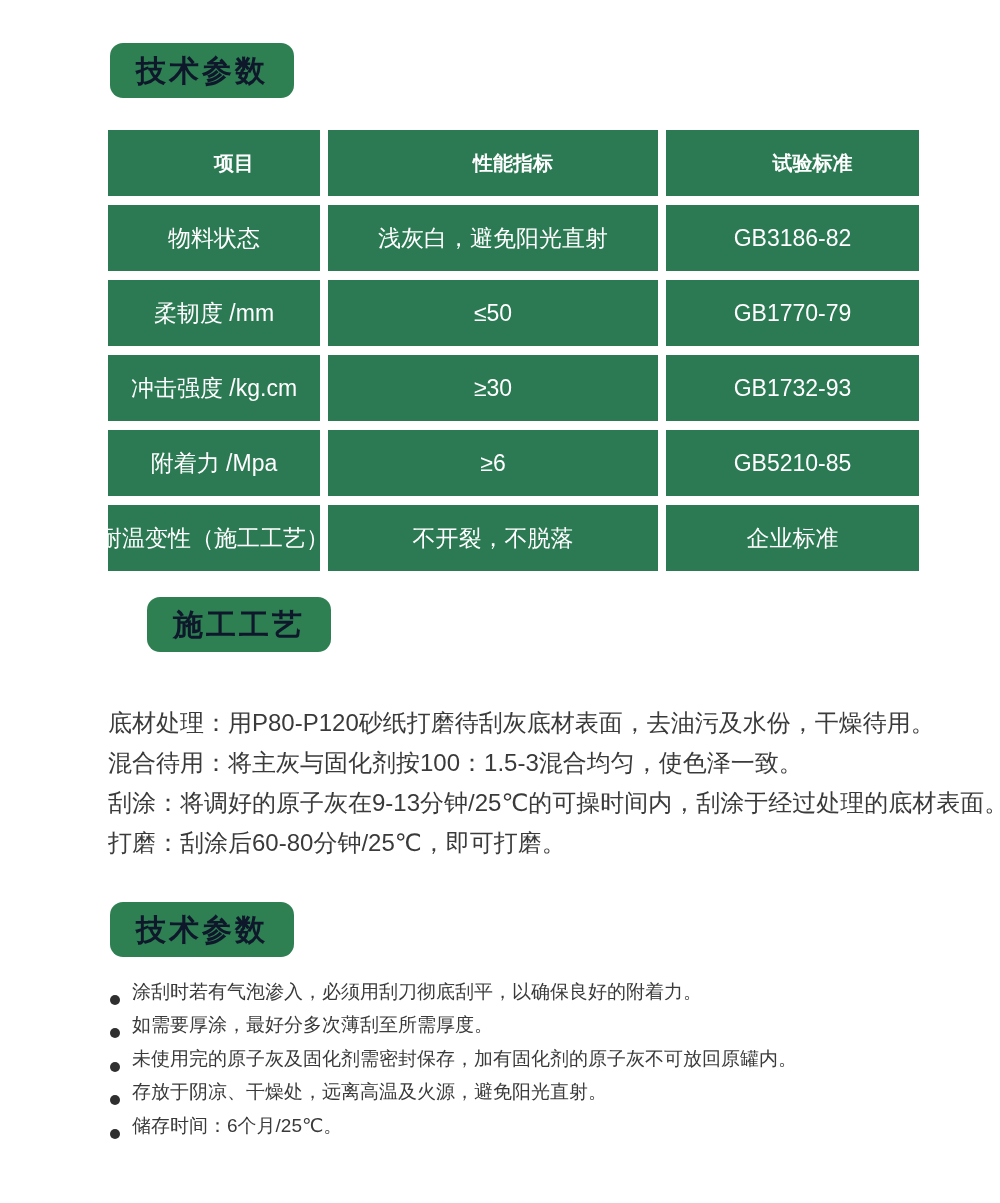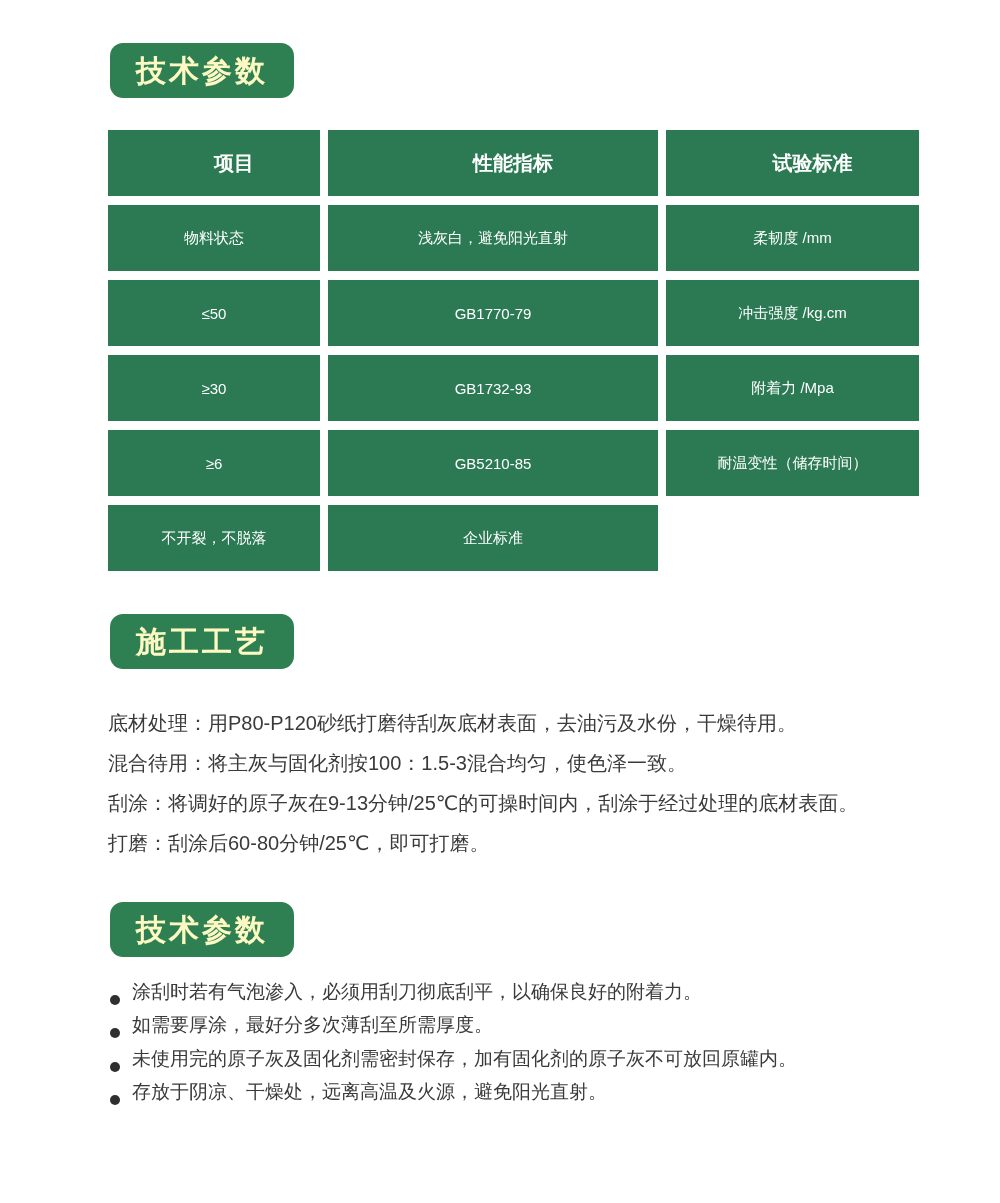--- a/index.html
+++ b/index.html
@@ -17,64 +17,64 @@
     font-family: "Liberation Sans", "DejaVu Sans", sans-serif;
     overflow: hidden;
   }
   .badge {
     position: absolute;
     left: 110px;
     height: 55px;
     line-height: 55px;
     padding: 0 26px;
     background: var(--badge-green);
-    color: #fef9c3;
+    color: #0f172a;
     font-size: 30px;
     font-weight: bold;
     letter-spacing: 3px;
     border-radius: 13px;
     white-space: nowrap;
   }
   .badge-tech   { top: 43px;  }
-  .badge-process{ top: 614px; }
+  .badge-process{ top: 597px; margin-left: 37px; }
   .badge-notes  { top: 902px; }
 
   .spec-table {
     position: absolute;
     left: 108px;
     top: 130px;
     display: grid;
     grid-template-columns: 212px 330px 253px;
     grid-auto-rows: 66px;
     gap: 9px 8px;
   }
   .cell {
     background: var(--green);
     color: #ffffff;
     display: flex;
     align-items: center;
     justify-content: center;
     text-align: center;
-    font-size: 15px;
+    font-size: 23px;
     padding: 0 4px;
     white-space: nowrap;
   }
   .cell.header {
     font-size: 20px;
     font-weight: bold;
     padding-left: 44px;
   }
 
   .process-lines {
     position: absolute;
     left: 108px;
     top: 703px;
     width: 860px;
     color: var(--text);
-    font-size: 20px;
+    font-size: 24px;
   }
   .pline {
     line-height: 40px;
     white-space: nowrap;
   }
 
   .notes-list {
     position: absolute;
     left: 110px;
     top: 971px;
@@ -106,34 +106,35 @@
 
   <div class="badge badge-tech">技术参数</div>
 
   <div class="spec-table">
     <div class="cell header">项目</div>
     <div class="cell header">性能指标</div>
     <div class="cell header">试验标准</div>
 
     <div class="cell">物料状态</div>
     <div class="cell">浅灰白，避免阳光直射</div>
+    <div class="cell">GB3186-82</div>
 
     <div class="cell">柔韧度 /mm</div>
     <div class="cell">≤50</div>
     <div class="cell">GB1770-79</div>
 
     <div class="cell">冲击强度 /kg.cm</div>
     <div class="cell">≥30</div>
     <div class="cell">GB1732-93</div>
 
     <div class="cell">附着力 /Mpa</div>
     <div class="cell">≥6</div>
     <div class="cell">GB5210-85</div>
 
-    <div class="cell">耐温变性（储存时间）</div>
+    <div class="cell">耐温变性（施工工艺）</div>
     <div class="cell">不开裂，不脱落</div>
     <div class="cell">企业标准</div>
   </div>
 
   <div class="badge badge-process">施工工艺</div>
 
   <div class="process-lines">
     <div class="pline">底材处理：用P80-P120砂纸打磨待刮灰底材表面，去油污及水份，干燥待用。</div>
     <div class="pline">混合待用：将主灰与固化剂按100：1.5-3混合均匀，使色泽一致。</div>
     <div class="pline">刮涂：将调好的原子灰在9-13分钟/25℃的可操时间内，刮涂于经过处理的底材表面。</div>
@@ -152,15 +153,19 @@
       <span>如需要厚涂，最好分多次薄刮至所需厚度。</span>
     </li>
     <li class="note-item">
       <span class="bullet-dot"></span>
       <span>未使用完的原子灰及固化剂需密封保存，加有固化剂的原子灰不可放回原罐内。</span>
     </li>
     <li class="note-item">
       <span class="bullet-dot"></span>
       <span>存放于阴凉、干燥处，远离高温及火源，避免阳光直射。</span>
     </li>
+    <li class="note-item">
+      <span class="bullet-dot"></span>
+      <span>储存时间：6个月/25℃。</span>
+    </li>
   </ul>
 
 </div>
 
 </body></html>

